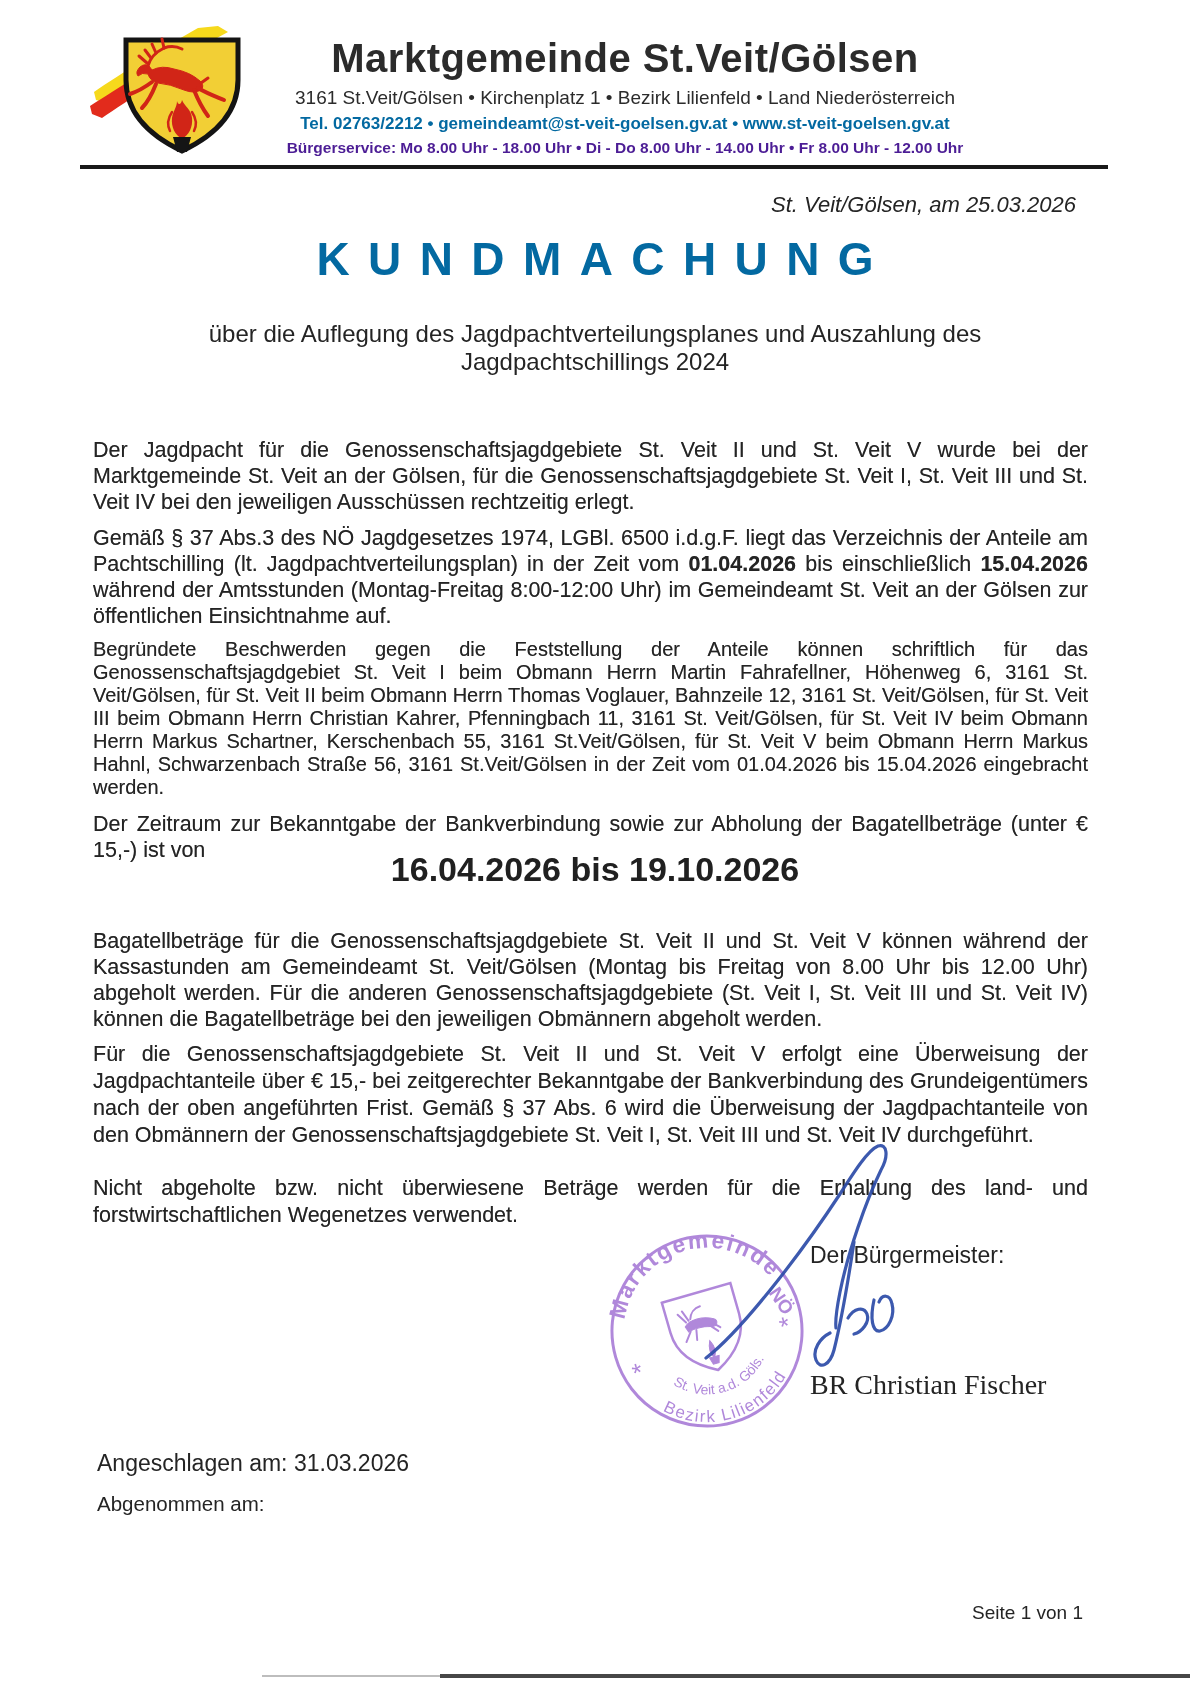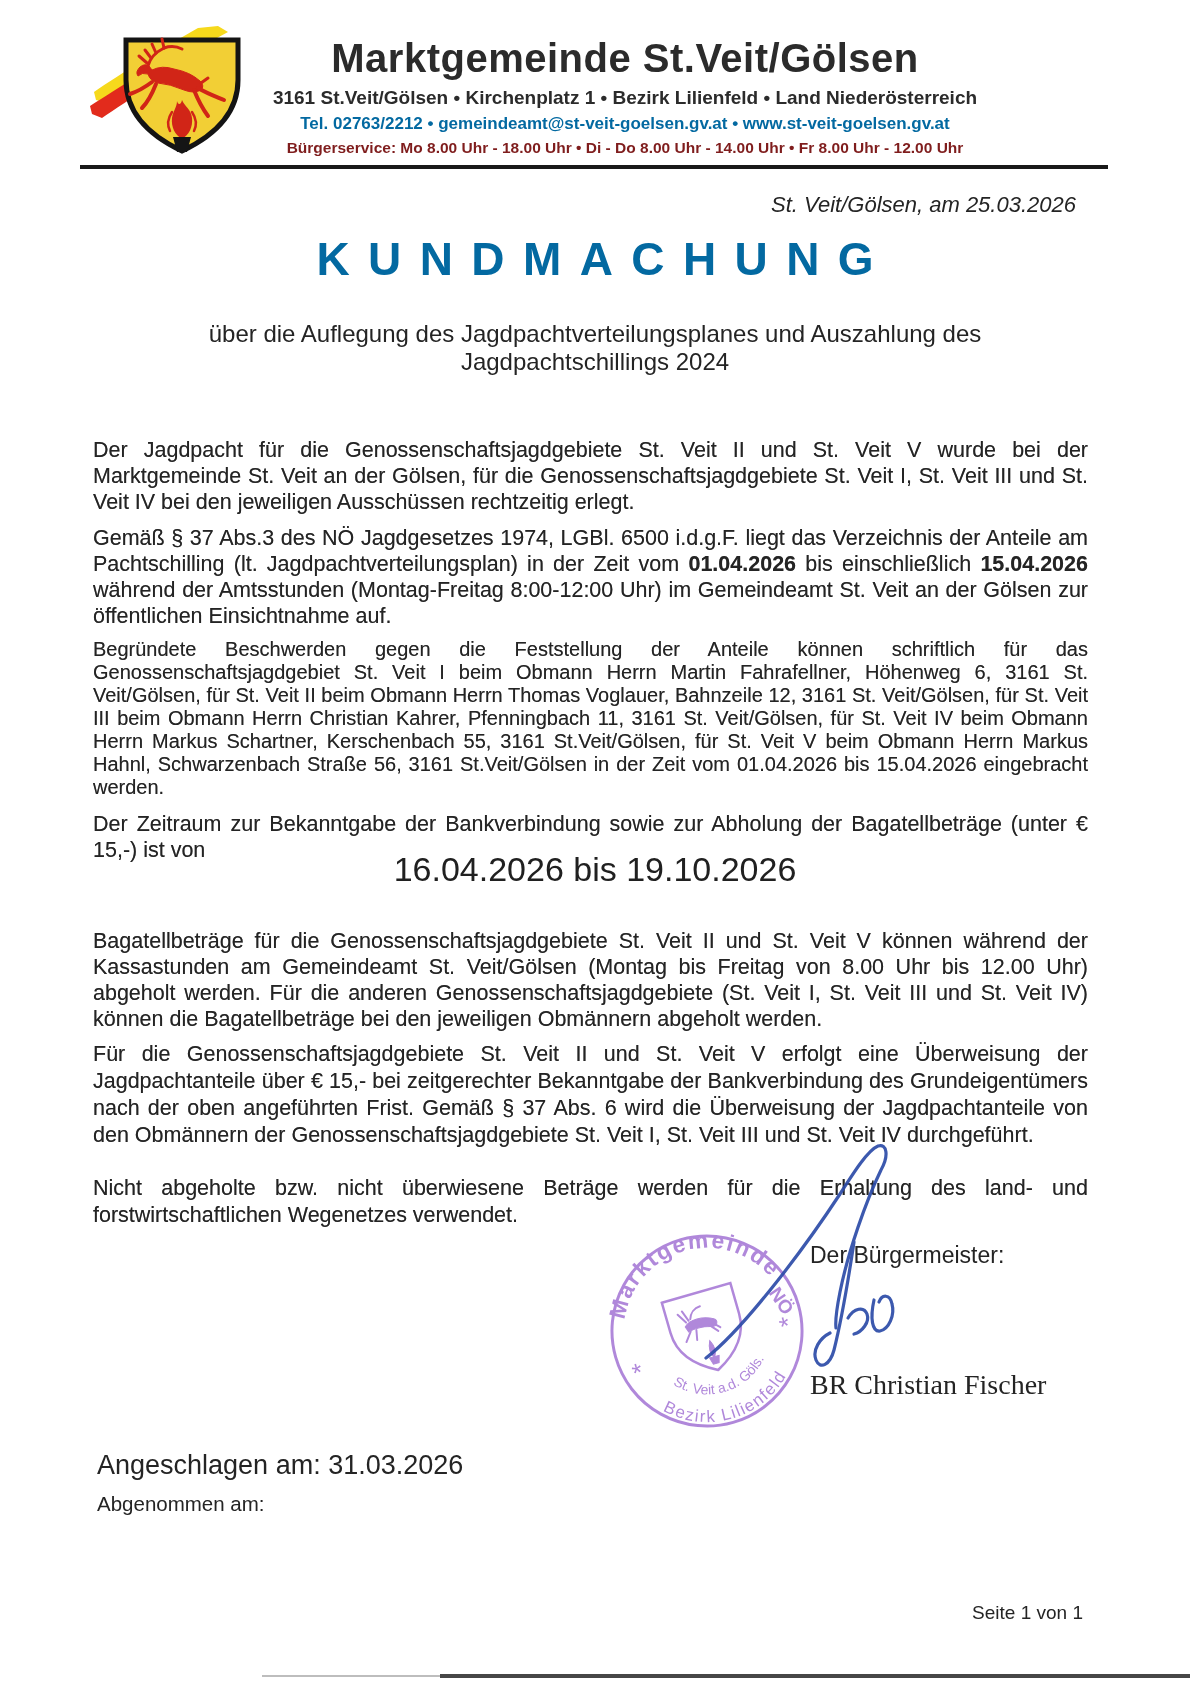--- a/index.html
+++ b/index.html
@@ -6,43 +6,43 @@
   .page{
     position:relative; width:1190px; height:1683px; margin:0 auto;
     background:#ffffff; overflow:hidden;
     font-family:"Liberation Sans","DejaVu Sans",sans-serif;
     color:#242424;
   }
   
   .coat{position:absolute; left:90px; top:8px; width:168px; height:152px;}
   .header-text{position:absolute; left:185px; top:36px; width:880px; text-align:center;}
   .muni-title{font-size:40px; font-weight:bold; color:#2b2b2b; letter-spacing:0.5px; line-height:1.1;}
-  .addr-line{margin-top:7px; font-size:19px; font-weight:bold; color:#2b2b2b;}
+  .addr-line{margin-top:7px; font-size:19px; font-weight:normal; color:#2b2b2b;}
   .contact-line{margin-top:5px; font-size:17px; font-weight:bold; color:#0369a1;}
-  .service-line{margin-top:5px; font-size:15.5px; font-weight:bold; color:#7f1d1d;}
+  .service-line{margin-top:5px; font-size:15.5px; font-weight:bold; color:#4c1d95;}
   .header-rule{position:absolute; top:165px; left:80px; width:1028px; height:3.5px; background:#191919;}
   
   .dateline{position:absolute; top:192px; left:93px; width:983px; text-align:right; font-size:22px;font-style:italic;}
   .doc-title{position:absolute; top:232px; left:0; width:100%; text-align:center;
     font-size:46px; font-weight:bold; letter-spacing:0.40em; text-indent:0.40em; color:#0369a1;}
   .subtitle{position:absolute; top:320px; left:175px; width:840px; text-align:center;
     font-size:24px; line-height:28px;}
   .par{position:absolute; left:93px; width:995px; text-align:justify;
     font-size:21.5px; line-height:26px; text-shadow:0 0 0.4px rgba(0,0,0,0.45);}
   .par.tight{font-size:20px; line-height:23px;}
   .par strong{font-weight:bold;}
   .period-heading{position:absolute; top:850px; left:0; width:100%; text-align:center;
-    font-size:34px; font-weight:normal; color:#202020;}
+    font-size:34px; font-weight:bold; color:#202020;}
   
   .stamp{position:absolute; left:608px; top:1232px; width:198px; height:198px; opacity:0.88;}
   .sig{position:absolute; left:688px; top:1122px; width:230px; height:258px;}
   .sig-label{position:absolute; left:810px; top:1242px; font-size:23px;}
   .sig-name{position:absolute; left:810px; top:1369px; font-size:28px;font-family:Liberation Serif, serif;}
   
-  .posted{position:absolute; left:97px; top:1450px; font-size:27px;}
+  .posted{position:absolute; left:97px; top:1450px; font-size:23px;}
   .removed{position:absolute; left:97px; top:1492px; font-size:20.5px;}
   .page-num{position:absolute; top:1602px; left:93px; width:990px; text-align:right; font-size:19px;}
   .scan-line{position:absolute; top:1674px; left:440px; width:750px; height:4px; background:#474747;}
   .scan-line-light{position:absolute; top:1675px; left:262px; width:178px; height:2px; background:#bdbdbd;}
 </style>
 </head>
 <body>
 
 <div class="page">
 

